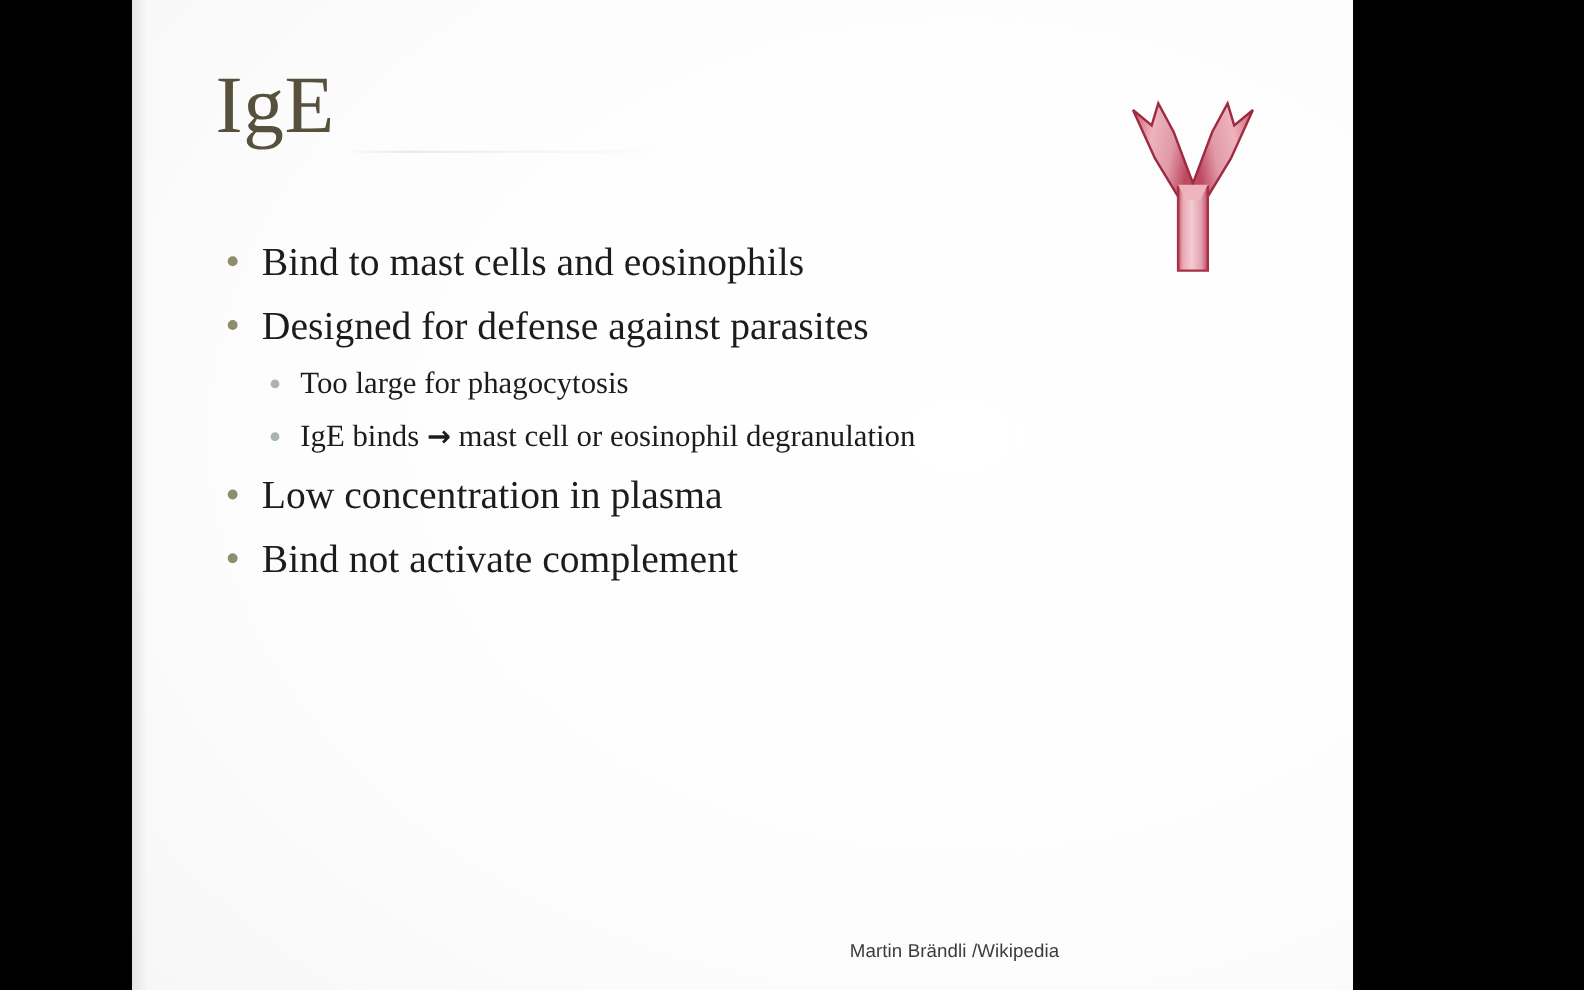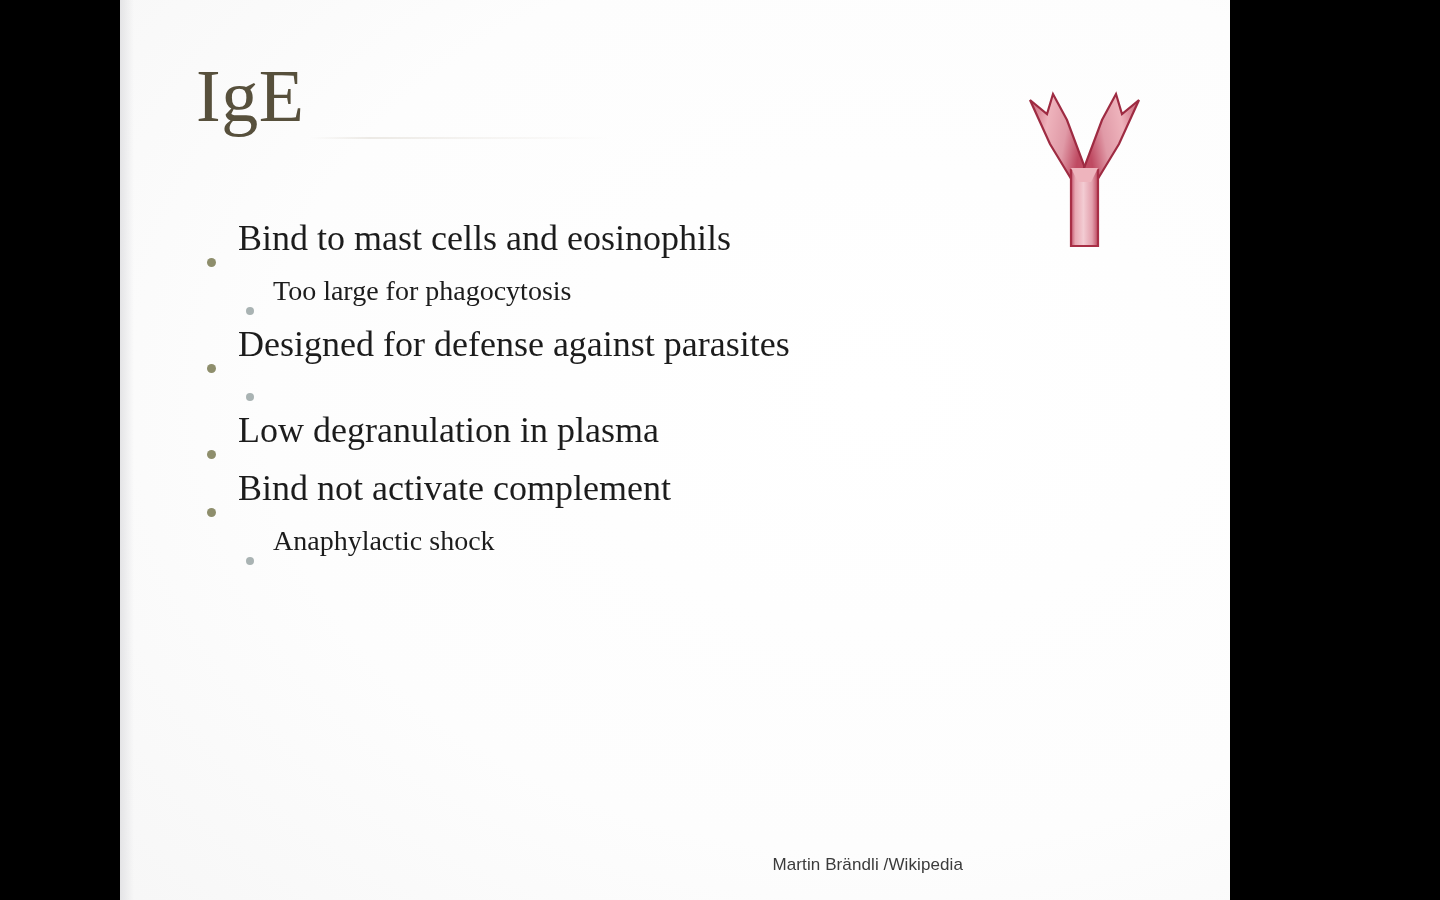--- a/index.html
+++ b/index.html
@@ -76,21 +76,21 @@
 
   
   .body-list {
     position:absolute;
     left:76px; top:209px;
     width:990px;
   }
 
   .li {
     display:flex;
-    align-items:flex-end;
+    align-items:flex-start;
     color:#1c1c1c;
   }
 
   
   .li.l1 {
     font-size:36px;
     line-height:58px;
     padding-left:0;
   }
   .li.l1 .dot {
@@ -182,42 +182,39 @@
 
         <path d="M54,86 L81,86 L74,100 L61,100 Z" fill="#eeb4bd" stroke="none"></path>
       </svg>
     </div>
 
     <div class="body-list">
         <div class="li l1">
           <span class="dot"></span>
           <span class="txt">Bind to mast cells and eosinophils</span>
         </div>
+        <div class="li l1">
+          <span class="dot"></span>
+          <span class="txt">Designed for defense against parasites</span>
+        </div>
         <div class="li l2">
           <span class="dot"></span>
           <span class="txt">Too large for phagocytosis</span>
         </div>
-        <div class="li l1">
-          <span class="dot"></span>
-          <span class="txt">Designed for defense against parasites</span>
-        </div>
         <div class="li l2">
           <span class="dot"></span>
-        </div>
-        <div class="li l1">
-          <span class="dot"></span>
-          <span class="txt">Low degranulation in plasma</span>
+          <span class="txt">IgE binds <span class="arrow">→</span> mast cell or eosinophil degranulation</span>
+        </div>
+        <div class="li l1">
+          <span class="dot"></span>
+          <span class="txt">Low concentration in plasma</span>
         </div>
         <div class="li l1">
           <span class="dot"></span>
           <span class="txt">Bind not activate complement</span>
-        </div>
-        <div class="li l2">
-          <span class="dot"></span>
-          <span class="txt">Anaphylactic shock</span>
         </div>
       </div>
 
     <div class="credit">Martin Brändli /Wikipedia</div>
 
   </div>
 
   <div class="black-right"></div>
 </div>
 

